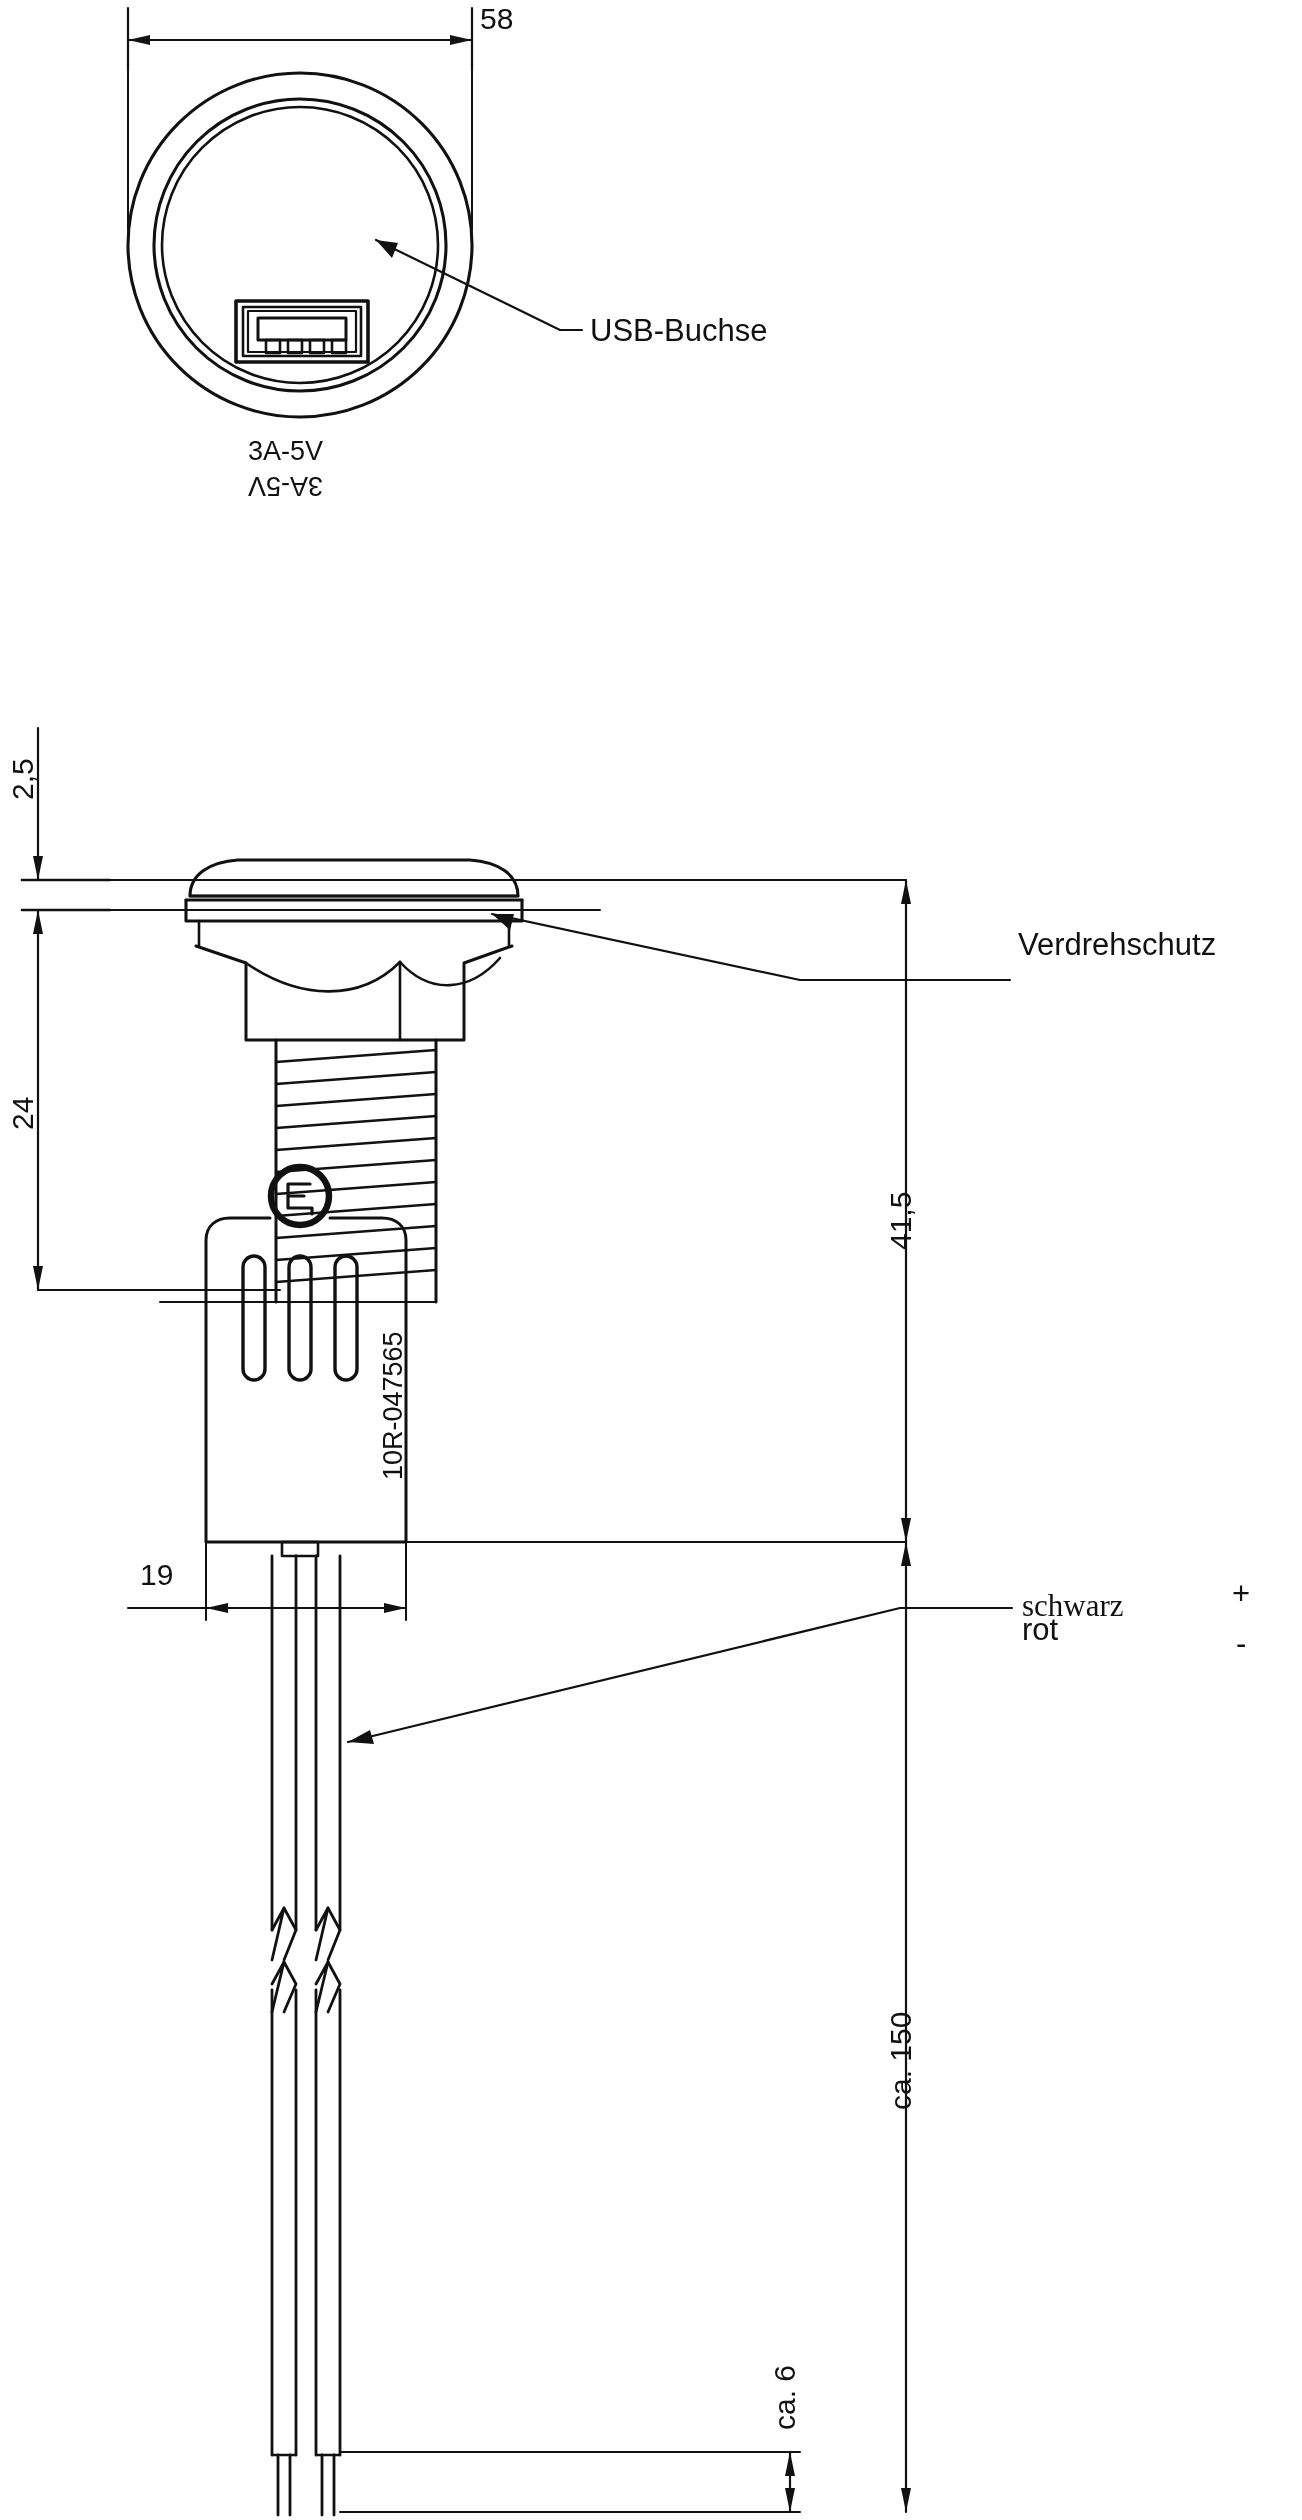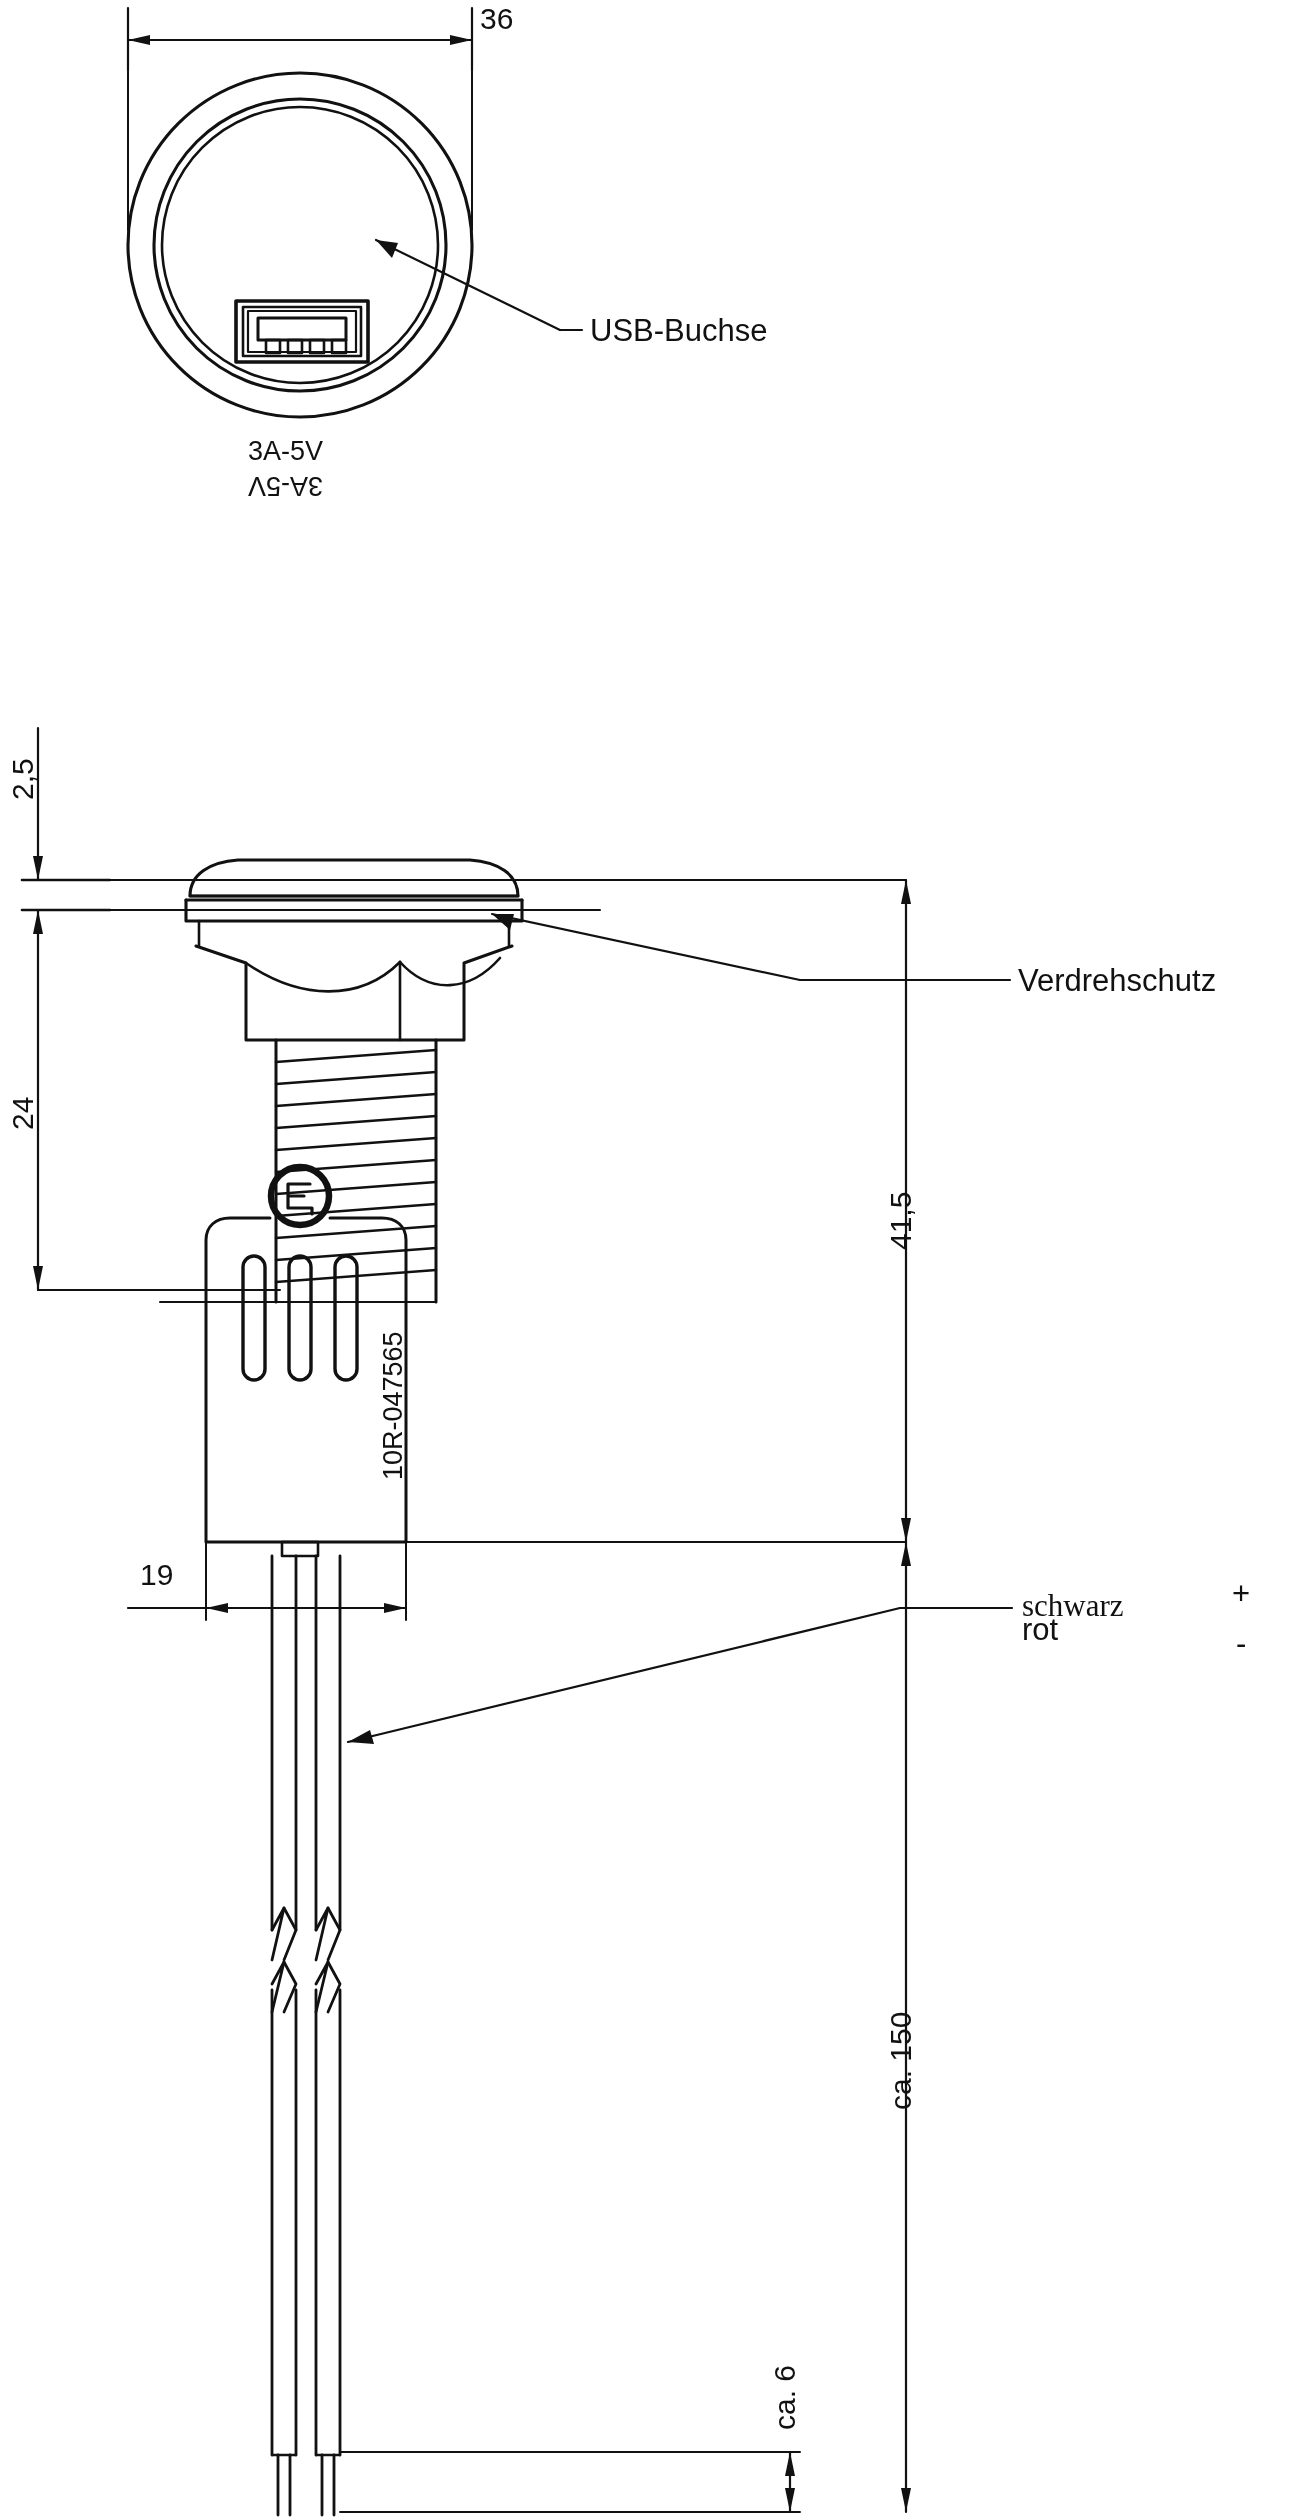--- a/index.html
+++ b/index.html
@@ -195,33 +195,33 @@
         <line x1="790" y1="2452" x2="790" y2="2512" stroke-width="2.2"></line>
         <path d="M790,2452 L785,2476 L795,2476 Z" fill="#111" stroke="none"></path>
         <path d="M790,2512 L785,2488 L795,2488 Z" fill="#111" stroke="none"></path>
         <line x1="340" y1="2452" x2="800" y2="2452" stroke-width="2.0"></line>
         <line x1="340" y1="2512" x2="800" y2="2512" stroke-width="2.0"></line>
       </g>
 
     </g>
   </svg>
 
-  <div class="lbl dim" style="left:480px;top:2px;">36</div>
+  <div class="lbl dim" style="left:480px;top:2px;">58</div>
 
   <div class="lbl mark" style="left:248px;top:436px;">3A-5V</div>
 
   <div class="lbl mark rot180" style="left:248px;top:470px;">3A-5V</div>
 
   <div class="lbl note" style="left:590px;top:313px;">USB-Buchse</div>
 
   <div class="lbl dim rot90" style="left:6px;top:800px;">2,5</div>
 
   <div class="lbl dim rot90" style="left:6px;top:1130px;">24</div>
 
-  <div class="lbl note" style="left:1018px;top:963px;">Verdrehschutz</div>
+  <div class="lbl note" style="left:1018px;top:927px;">Verdrehschutz</div>
 
   <div class="lbl dim rot90" style="left:884px;top:1250px;">41,5</div>
 
   <div class="lbl mark rot90" style="left:378px;top:1480px;">10R-047565</div>
 
   <div class="lbl dim" style="left:140px;top:1558px;">19</div>
 
   <div class="lbl note" style="left:1022px;top:1612px;">rot</div>
   <div class="lbl note" style="left:1232px;top:1576px;">+</div>
 

